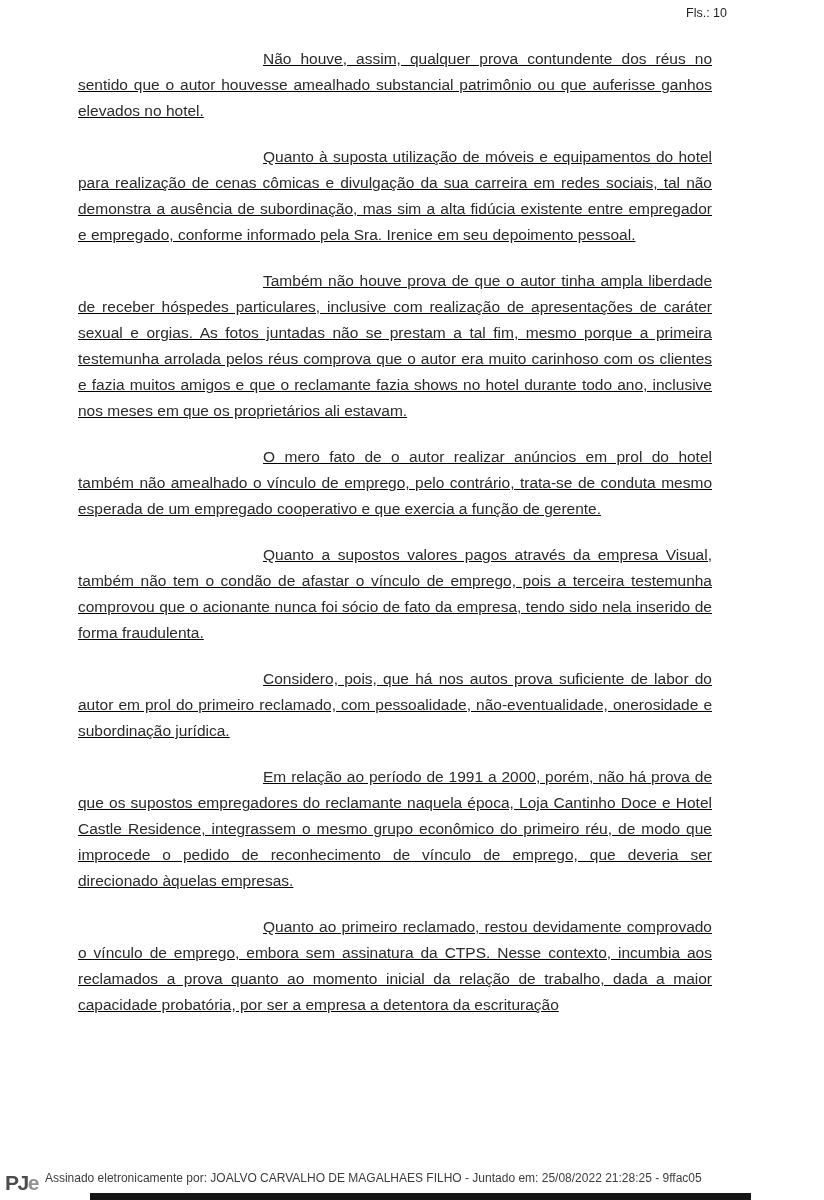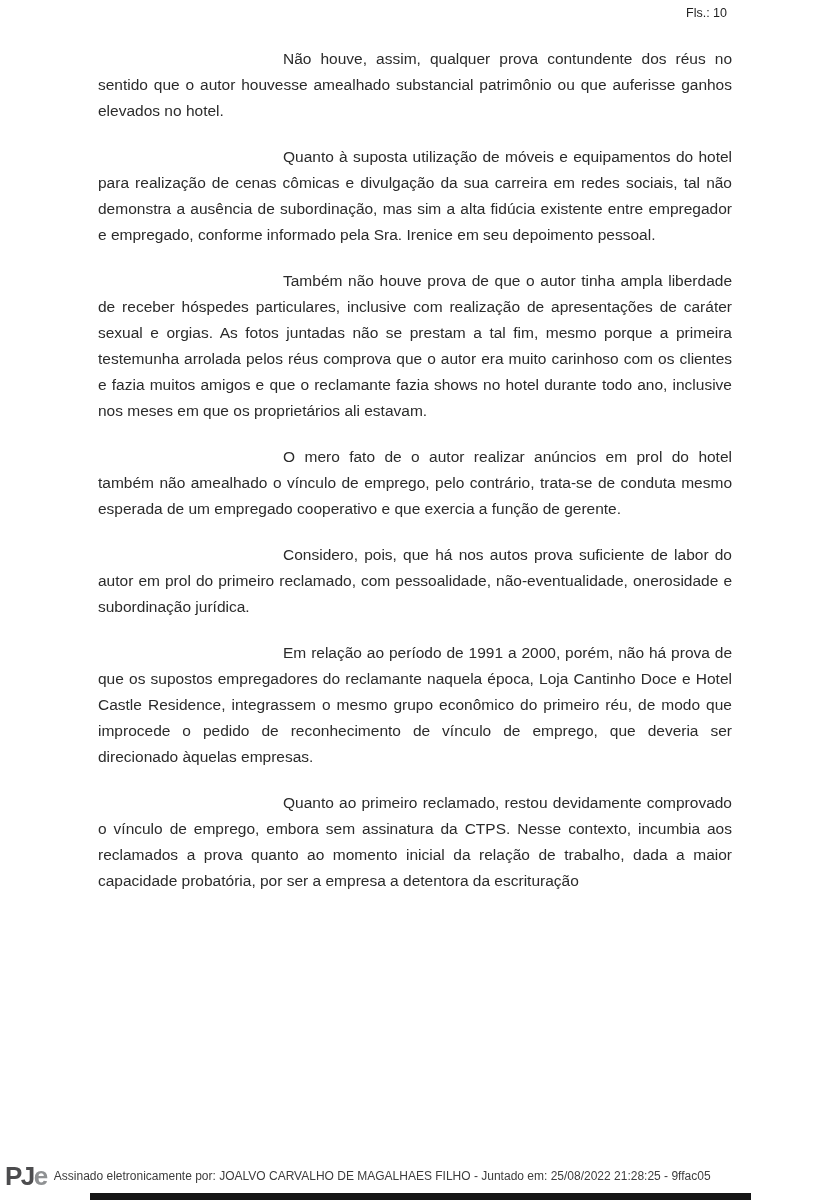--- a/index.html
+++ b/index.html
@@ -18,45 +18,47 @@
   .folio {
     position: absolute;
     top: 6px;
     right: 24px;
     font-size: 12.5px;
     color: #1f1f1f;
   }
   .doc-body {
     position: absolute;
     top: 46px;
-    left: 98px;
+    left: 78px;
     width: 634px;
+    text-decoration: underline;
   }
   .para {
     margin: 0 0 20px 0;
     font-size: 15.5px;
     line-height: 26px;
     color: #2b2b2b;
     text-align: justify;
     text-indent: 185px;
   }
   .footer {
     position: absolute;
     left: 5px;
     top: 1163px;
     display: flex;
     align-items: center;
     gap: 7px;
   }
   .logo {
     font-weight: 800;
-    font-size: 26px;
+    font-size: 21px;
     letter-spacing: -1.5px;
     line-height: 1;
     white-space: nowrap;
+    margin-top: 9px;
   }
   .logo-pj { color: #4c4c4e; }
   .logo-e  { color: #8f9193; }
   .sig {
     font-size: 12px;
     color: #3c3c3c;
     white-space: nowrap;
   }
   .next-page-edge {
     position: absolute;
@@ -72,20 +74,21 @@
 
 <div class="page">
 
   <div class="folio">Fls.: 10</div>
 
   <div class="doc-body">
       <p class="para">Não houve, assim, qualquer prova contundente dos réus no sentido que o autor houvesse amealhado substancial patrimônio ou que auferisse ganhos elevados no hotel.</p>
       <p class="para">Quanto à suposta utilização de móveis e equipamentos do hotel para realização de cenas cômicas e divulgação da sua carreira em redes sociais, tal não demonstra a ausência de subordinação, mas sim a alta fidúcia existente entre empregador e empregado, conforme informado pela Sra. Irenice em seu depoimento pessoal.</p>
       <p class="para">Também não houve prova de que o autor tinha ampla liberdade de receber hóspedes particulares, inclusive com realização de apresentações de caráter sexual e orgias. As fotos juntadas não se prestam a tal fim, mesmo porque a primeira testemunha arrolada pelos réus comprova que o autor era muito carinhoso com os clientes e fazia muitos amigos e que o reclamante fazia shows no hotel durante todo ano, inclusive nos meses em que os proprietários ali estavam.</p>
       <p class="para">O mero fato de o autor realizar anúncios em prol do hotel também não amealhado o vínculo de emprego, pelo contrário, trata-se de conduta mesmo esperada de um empregado cooperativo e que exercia a função de gerente.</p>
+      <p class="para">Quanto a supostos valores pagos através da empresa Visual, também não tem o condão de afastar o vínculo de emprego, pois a terceira testemunha comprovou que o acionante nunca foi sócio de fato da empresa, tendo sido nela inserido de forma fraudulenta.</p>
       <p class="para">Considero, pois, que há nos autos prova suficiente de labor do autor em prol do primeiro reclamado, com pessoalidade, não-eventualidade, onerosidade e subordinação jurídica.</p>
       <p class="para">Em relação ao período de 1991 a 2000, porém, não há prova de que os supostos empregadores do reclamante naquela época, Loja Cantinho Doce e Hotel Castle Residence, integrassem o mesmo grupo econômico do primeiro réu, de modo que improcede o pedido de reconhecimento de vínculo de emprego, que deveria ser direcionado àquelas empresas.</p>
       <p class="para">Quanto ao primeiro reclamado, restou devidamente comprovado o vínculo de emprego, embora sem assinatura da CTPS. Nesse contexto, incumbia aos reclamados a prova quanto ao momento inicial da relação de trabalho, dada a maior capacidade probatória, por ser a empresa a detentora da escrituração</p>
     </div>
 
   <div class="footer">
     <span class="logo"><span class="logo-pj">PJ</span><span class="logo-e">e</span></span>
     <span class="sig">Assinado eletronicamente por: JOALVO CARVALHO DE MAGALHAES FILHO - Juntado em: 25/08/2022 21:28:25 - 9ffac05</span>
   </div>
 

